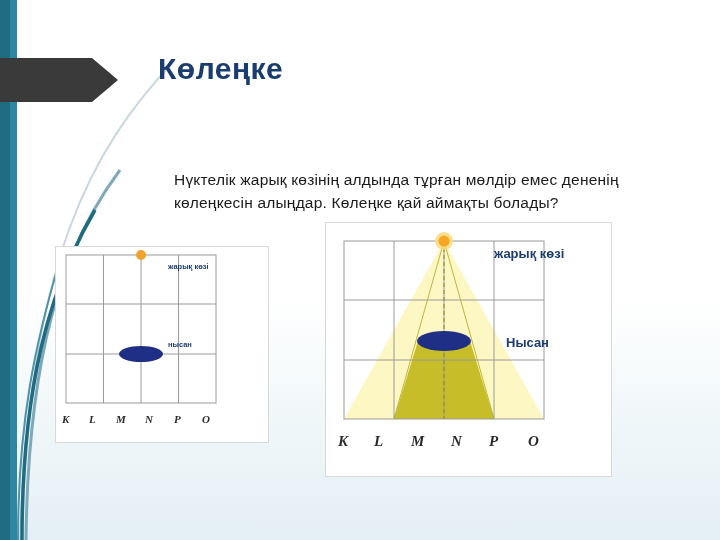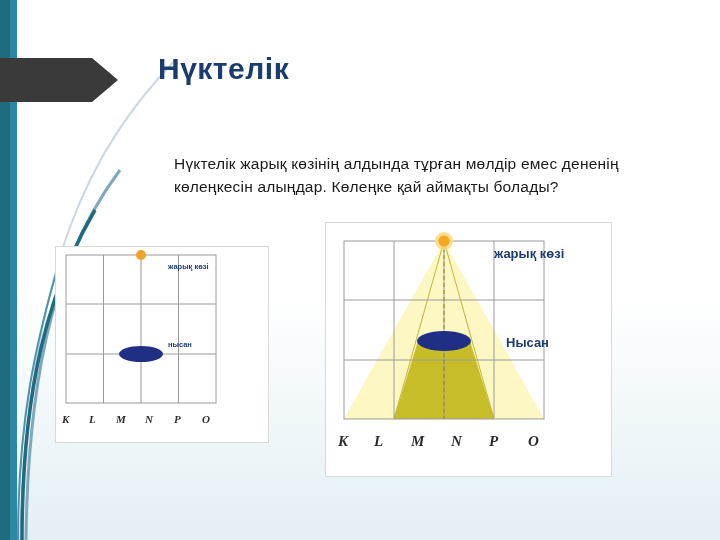--- a/index.html
+++ b/index.html
@@ -65,21 +65,21 @@
     font-weight: bold;
     color: #1b3c6e;
     letter-spacing: 0.5px;
     white-space: nowrap;
   }
 
   
   .bullet-row {
     position: absolute;
     left: 152px;
-    top: 152px;
+    top: 168px;
     width: 520px;
     display: flex;
     align-items: flex-start;
   }
   .bullet-mark {
     width: 22px;
     flex: 0 0 22px;
     font-size: 15px;
     color: #9aa7b5;
     line-height: 22px;
@@ -159,21 +159,21 @@
       <path d="M60 200 C 36 280, 18 360, 18 480" stroke="#4f93ab" stroke-width="2" fill="none"></path>
     </svg>
   </div>
 
   <div class="banner">
     <svg width="118" height="44" viewBox="0 0 118 44">
       <path d="M0 0 H92 L118 22 L92 44 H0 Z" fill="#3a3a3a"></path>
     </svg>
   </div>
 
-  <div class="title">Нүктелік</div>
+  <div class="title">Көлеңке</div>
 
   <div class="bullet-row">
     <div class="bullet-mark"></div>
     <div class="bullet-text">Нүктелік жарық көзінің алдында тұрған мөлдір емес дененің көлеңкесін алыңдар. Көлеңке қай аймақты болады?</div>
   </div>
 
   <div class="fig1">
     <svg width="210" height="193" viewBox="0 0 210 193">
 
       <g stroke="#9a9a9a" stroke-width="1" fill="none">

